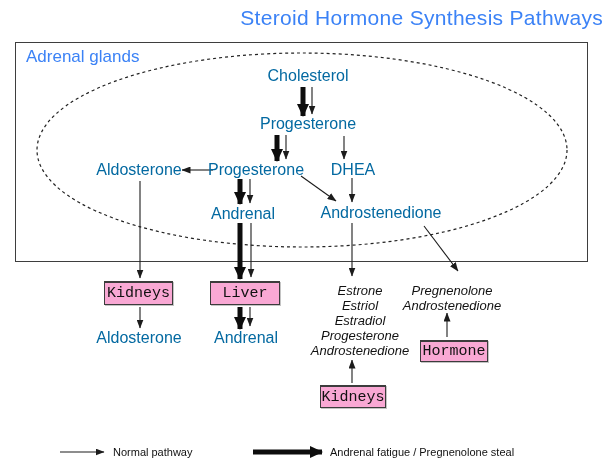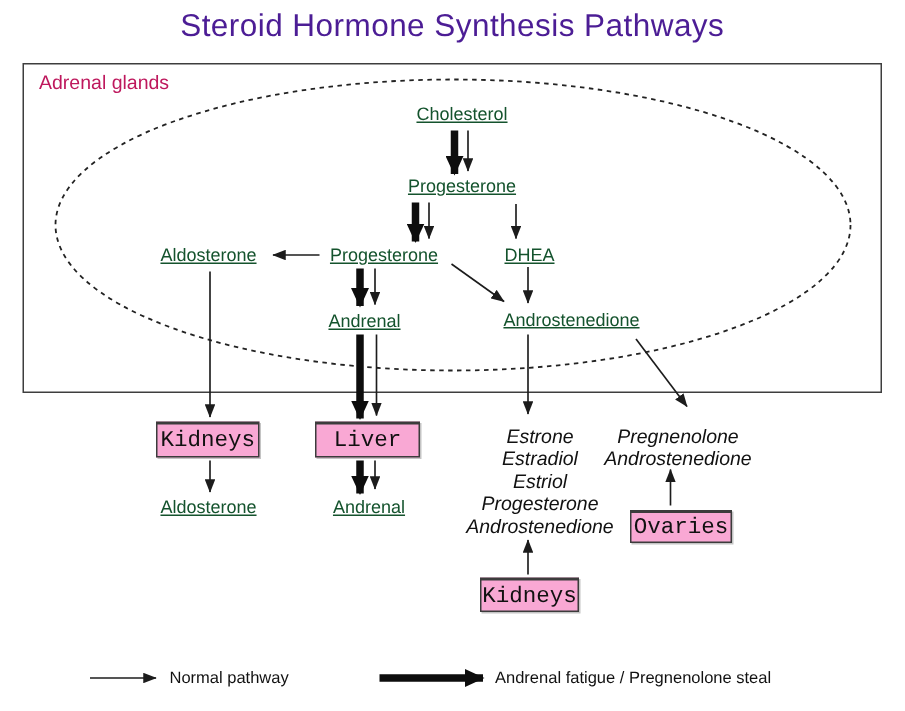--- a/index.html
+++ b/index.html
@@ -1,36 +1,36 @@
 <!DOCTYPE html>
 <html><head>
 <meta charset="utf-8">
 <style>
   html,body{margin:0;padding:0;background:#ffffff;}
   .stage{
     position:relative;width:603px;height:474px;background:#ffffff;overflow:hidden;
     font-family:"Liberation Sans","DejaVu Sans",sans-serif;color:#111;
   }
   .title{
-    position:absolute;left:0;right:0;top:6px;text-align:center;
-    font-size:21px;letter-spacing:.3px;color:#4c1d95;white-space:nowrap;
+    position:absolute;left:0;right:0;top:6px;text-align:right;
+    font-size:21px;letter-spacing:.3px;color:#3b82f6;white-space:nowrap;
   }
   .adrenal-box{
     position:absolute;left:15px;top:42px;width:571px;height:218px;
     border:1px solid #3e3e3e;background:transparent;
   }
   .adrenal-label{
-    position:absolute;left:26px;top:47px;font-size:13px;color:#be185d;white-space:nowrap;
+    position:absolute;left:26px;top:47px;font-size:17px;color:#3b82f6;white-space:nowrap;
   }
   .layer{position:absolute;left:0;top:0;width:603px;height:474px;}
   .edge-normal{stroke:#1c1c1c;stroke-width:1.1;fill:none;}
   .edge-thick{stroke:#0d0d0d;stroke-width:5;fill:none;}
   .node{
-    position:absolute;transform:translateX(-50%);font-size:12px;line-height:14px;
-    white-space:nowrap;color:#14532d;text-decoration:underline;
+    position:absolute;transform:translateX(-50%);font-size:16px;line-height:14px;
+    white-space:nowrap;color:#0369a1;
   }
   .hlist{
     position:absolute;transform:translateX(-50%);font-size:13px;line-height:15px;
     text-align:center;color:#111;white-space:nowrap;font-style:italic;
   }
   .hlist span{display:block;}
   .organ-box{
     position:absolute;background:#f9a8d4;border:1px solid #3c3c3c;border-top-width:2px;
     box-shadow:1px 1px 0 #c4c4c4;display:flex;align-items:center;justify-content:center;
     font-size:15px;color:#111;box-sizing:border-box;font-family:Liberation Mono, monospace;
@@ -84,30 +84,30 @@
   <div class="node" style="left:308px;top:69px">Cholesterol</div>
   <div class="node" style="left:308px;top:117px">Progesterone</div>
   <div class="node" style="left:139px;top:163px">Aldosterone</div>
   <div class="node" style="left:256px;top:163px">Progesterone</div>
   <div class="node" style="left:353px;top:163px">DHEA</div>
   <div class="node" style="left:243px;top:207px">Andrenal</div>
   <div class="node" style="left:381px;top:206px">Androstenedione</div>
 
   <div class="organ-box" style="left:104px;top:281px;width:69px;height:24px">Kidneys</div>
   <div class="organ-box" style="left:210px;top:281px;width:70px;height:24px">Liver</div>
-  <div class="organ-box" style="left:420px;top:340px;width:68px;height:22px">Ovaries</div>
+  <div class="organ-box" style="left:420px;top:340px;width:68px;height:22px">Hormone</div>
   <div class="organ-box" style="left:320px;top:385px;width:66px;height:23px">Kidneys</div>
 
   <div class="node" style="left:139px;top:331px">Aldosterone</div>
   <div class="node" style="left:246px;top:331px">Andrenal</div>
 
   <div class="hlist" style="left:360px;top:283px">
     <span>Estrone</span>
+    <span>Estriol</span>
     <span>Estradiol</span>
-    <span>Estriol</span>
     <span>Progesterone</span>
     <span>Androstenedione</span>
   </div>
 
   <div class="hlist" style="left:452px;top:283px">
     <span>Pregnenolone</span>
     <span>Androstenedione</span>
   </div>
 
   <div class="legend-label" style="left:113px;top:446px">Normal pathway</div>

